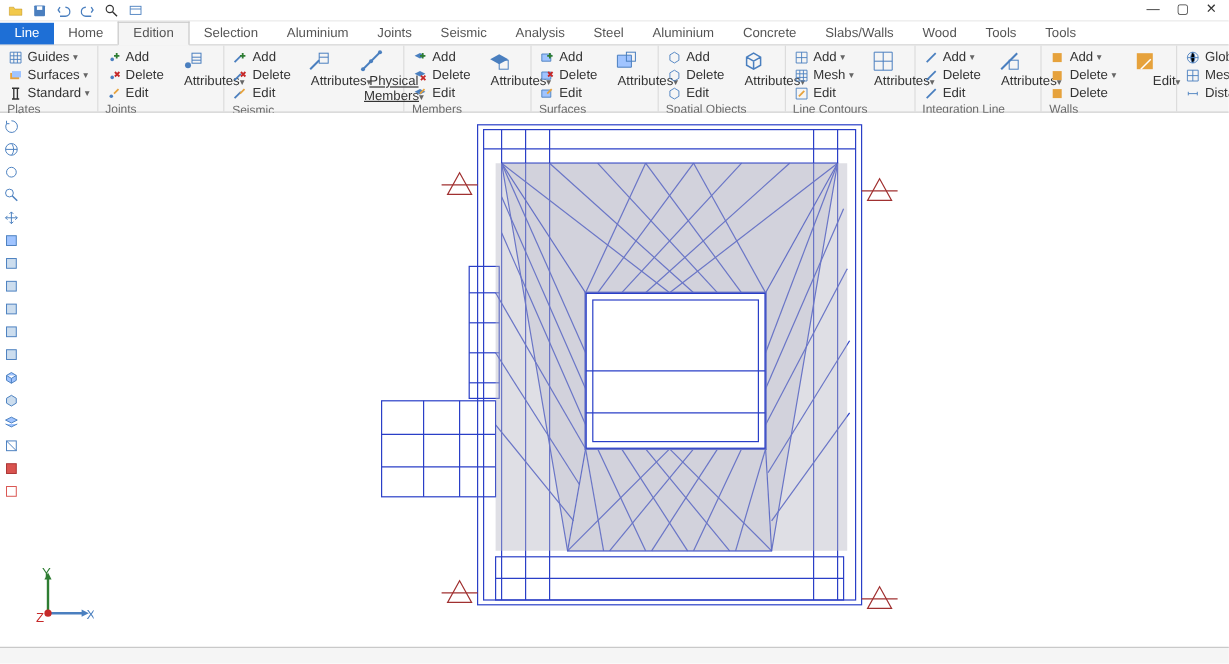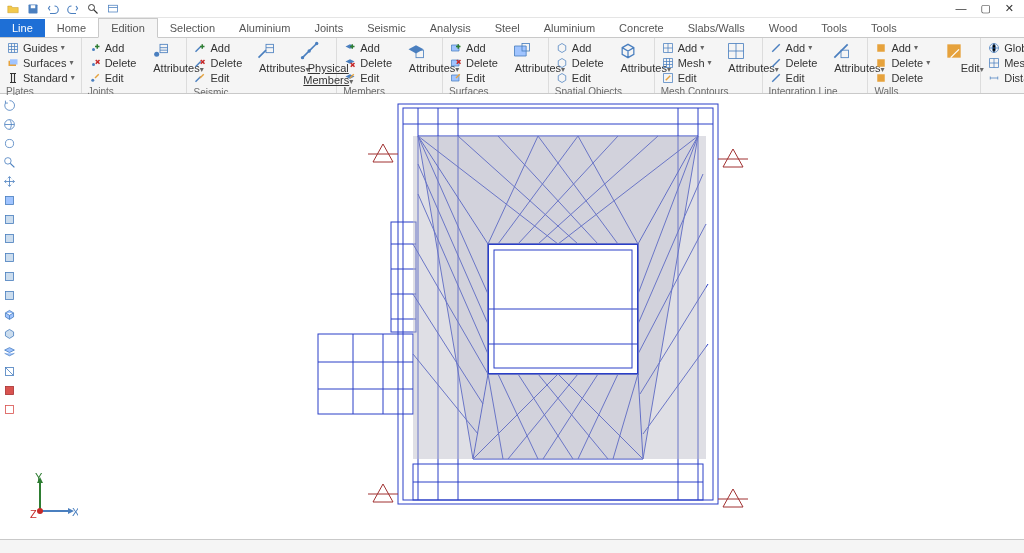--- a/index.html
+++ b/index.html
@@ -416,21 +416,21 @@
       </div>
       <div class="lrg">
         <div class="bigico">
             <svg viewBox="0 0 24 24">
               <path fill="none" stroke="#4a7fbf" d="M3 3h18v18H3zM3 12h18M12 3v18"></path>
             </svg>
           </div>
         <div class="lbl"><span>Attributes</span><span class="caret">▾</span></div>
       </div>
     </div>
-    <div class="group-title">Mesh Contours</div>
+    <div class="group-title">Line Contours</div>
   </div>
 
   <div class="group">
     <div class="group-body">
       <div class="col">
         <div class="item">
             <span class="ico">
               <svg viewBox="0 0 16 16">
                 <path stroke="#4a7fbf" stroke-width="2" d="M3 13L13 3"></path>
               </svg>

